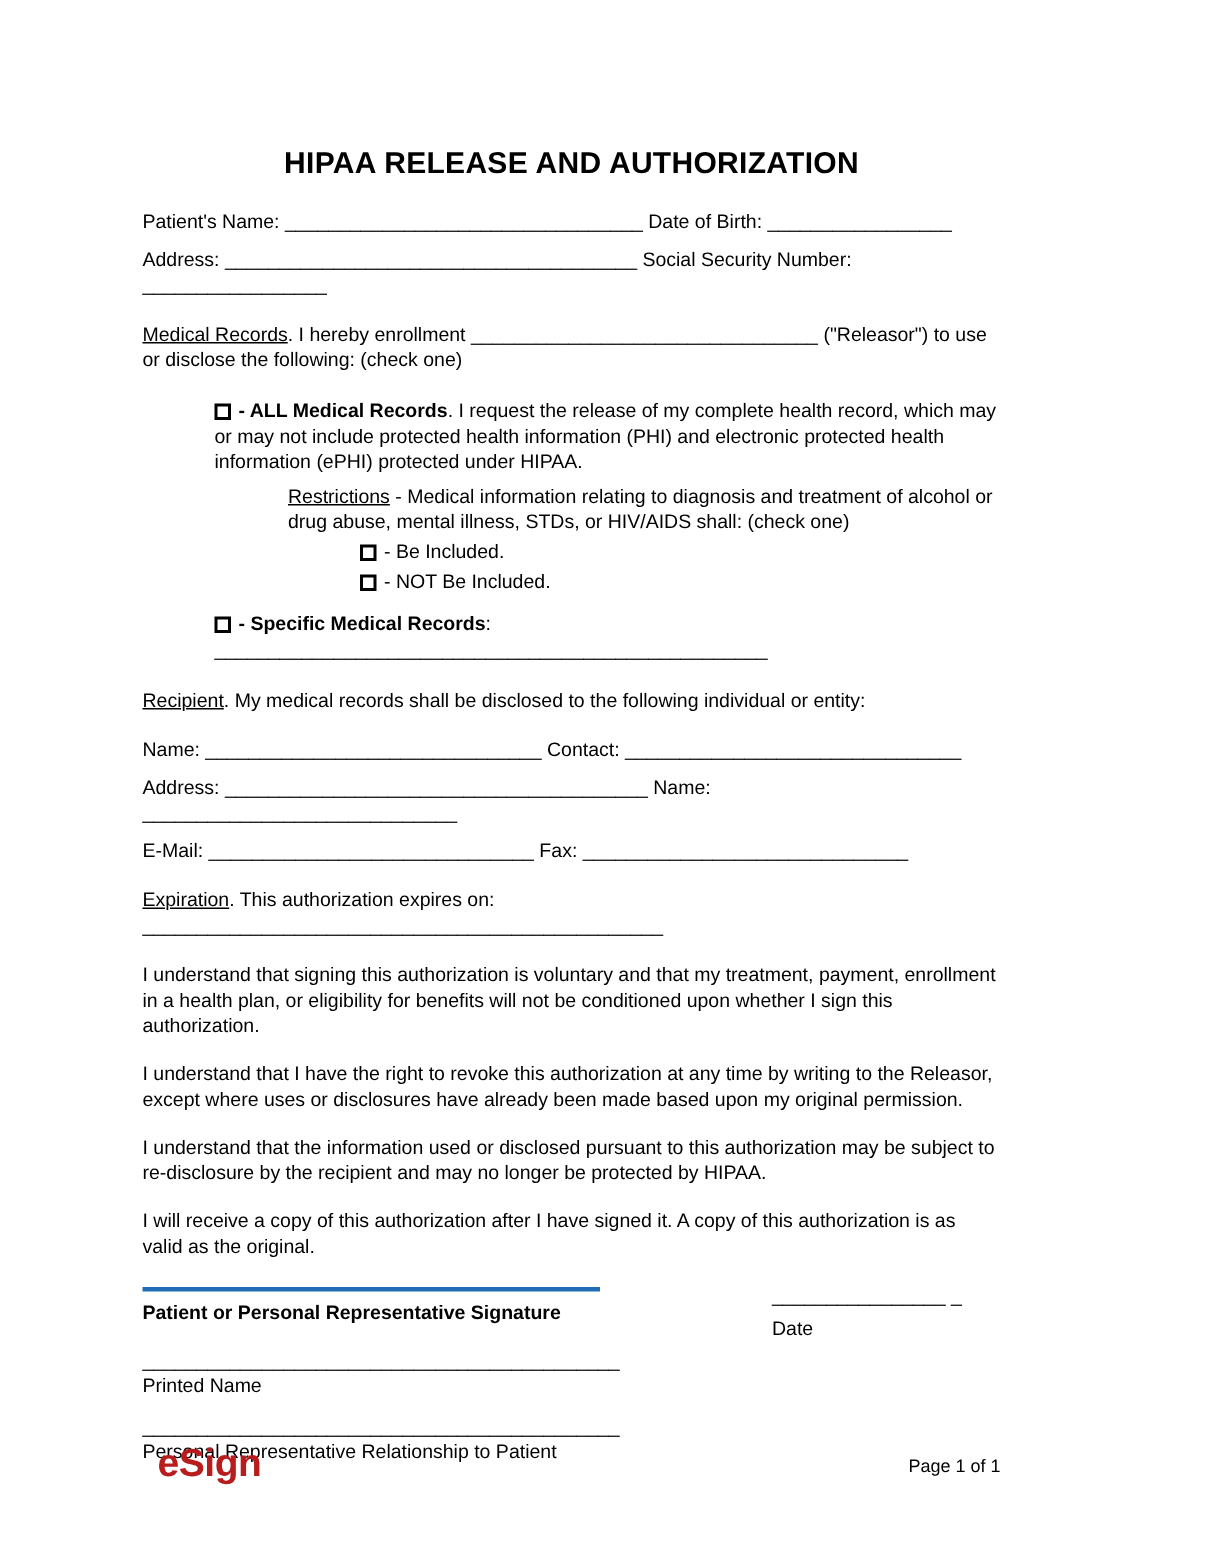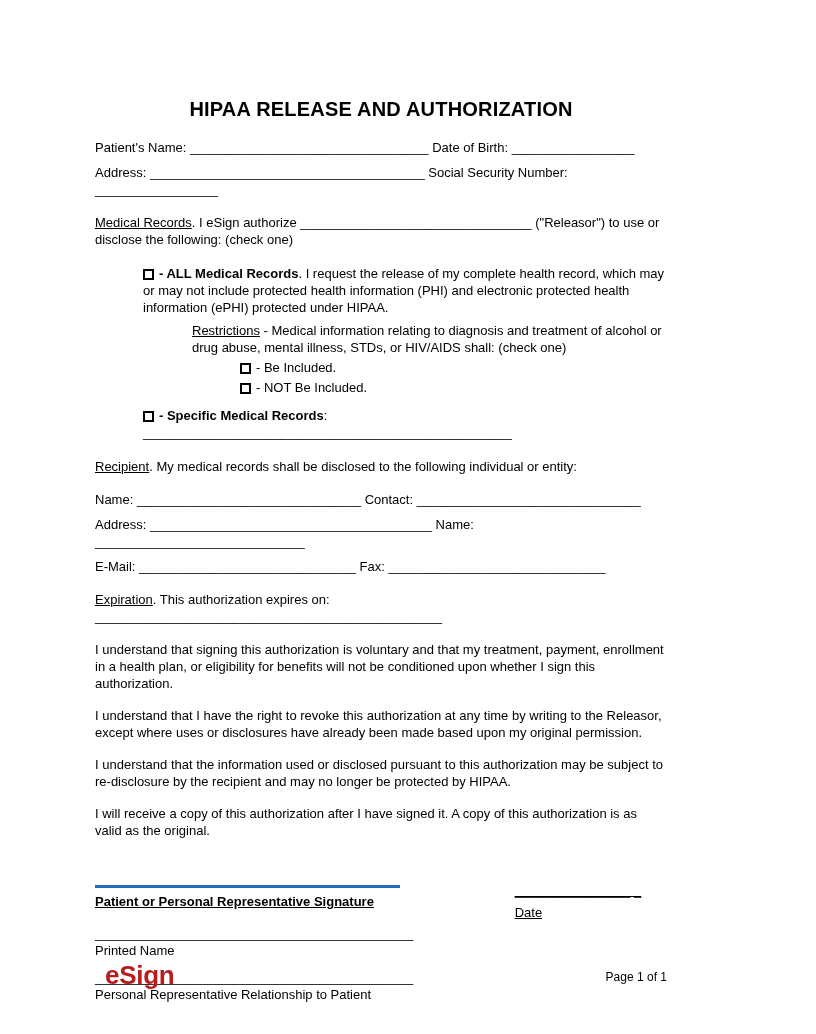--- a/index.html
+++ b/index.html
@@ -42,22 +42,21 @@
     display: inline-block;
     width: 11px;
     height: 11px;
     border: 2px solid #000;
     margin-right: 5px;
     vertical-align: -2px;
     background: #fff;
   }
   .sig-row {
     display: flex;
-    margin-top: 43px;
-    text-decoration: underline;
+    margin-top: 16px;
   }
   .sig-col-left { width: 320px; }
   .sig-col-right { margin-left: 115px; width: 160px; }
   .sig-line {
     height: 3px;
     margin-top: 3px;
     background: #1f6eb5;
   }
   .sig-label { margin-top: 5px; }
   .sig-extra1 { margin-top: 4px; }
@@ -94,21 +93,21 @@
 
   <p class="mb8">
     <span>Patient's Name: </span><span class="blank">_________________________________</span><span> Date of Birth: </span><span class="blank">_________________</span>
   </p>
 
   <p class="mb16">
     <span>Address: </span><span class="blank">______________________________________</span><span> Social Security Number: </span><span class="blank">_________________</span>
   </p>
 
   <p class="mb17">
-    <span class="u">Medical Records</span><span>. I eSign authorize </span><span class="blank">________________________________</span><span> ("Releasor") to use or disclose the following: (check one)</span>
+    <span class="u">Medical Records</span><span>. I hereby enrollment </span><span class="blank">________________________________</span><span> ("Releasor") to use or disclose the following: (check one)</span>
   </p>
 
   <p class="indent1 mb6">
     <span class="checkbox"></span><span class="b">- ALL Medical Records</span><span>. I request the release of my complete health record, which may or may not include protected health information (PHI) and electronic protected health information (ePHI) protected under HIPAA.</span>
   </p>
 
   <p class="indent2 mb3">
     <span class="u">Restrictions</span><span> - Medical information relating to diagnosis and treatment of alcohol or drug abuse, mental illness, STDs, or HIV/AIDS shall: (check one)</span>
   </p>
 

